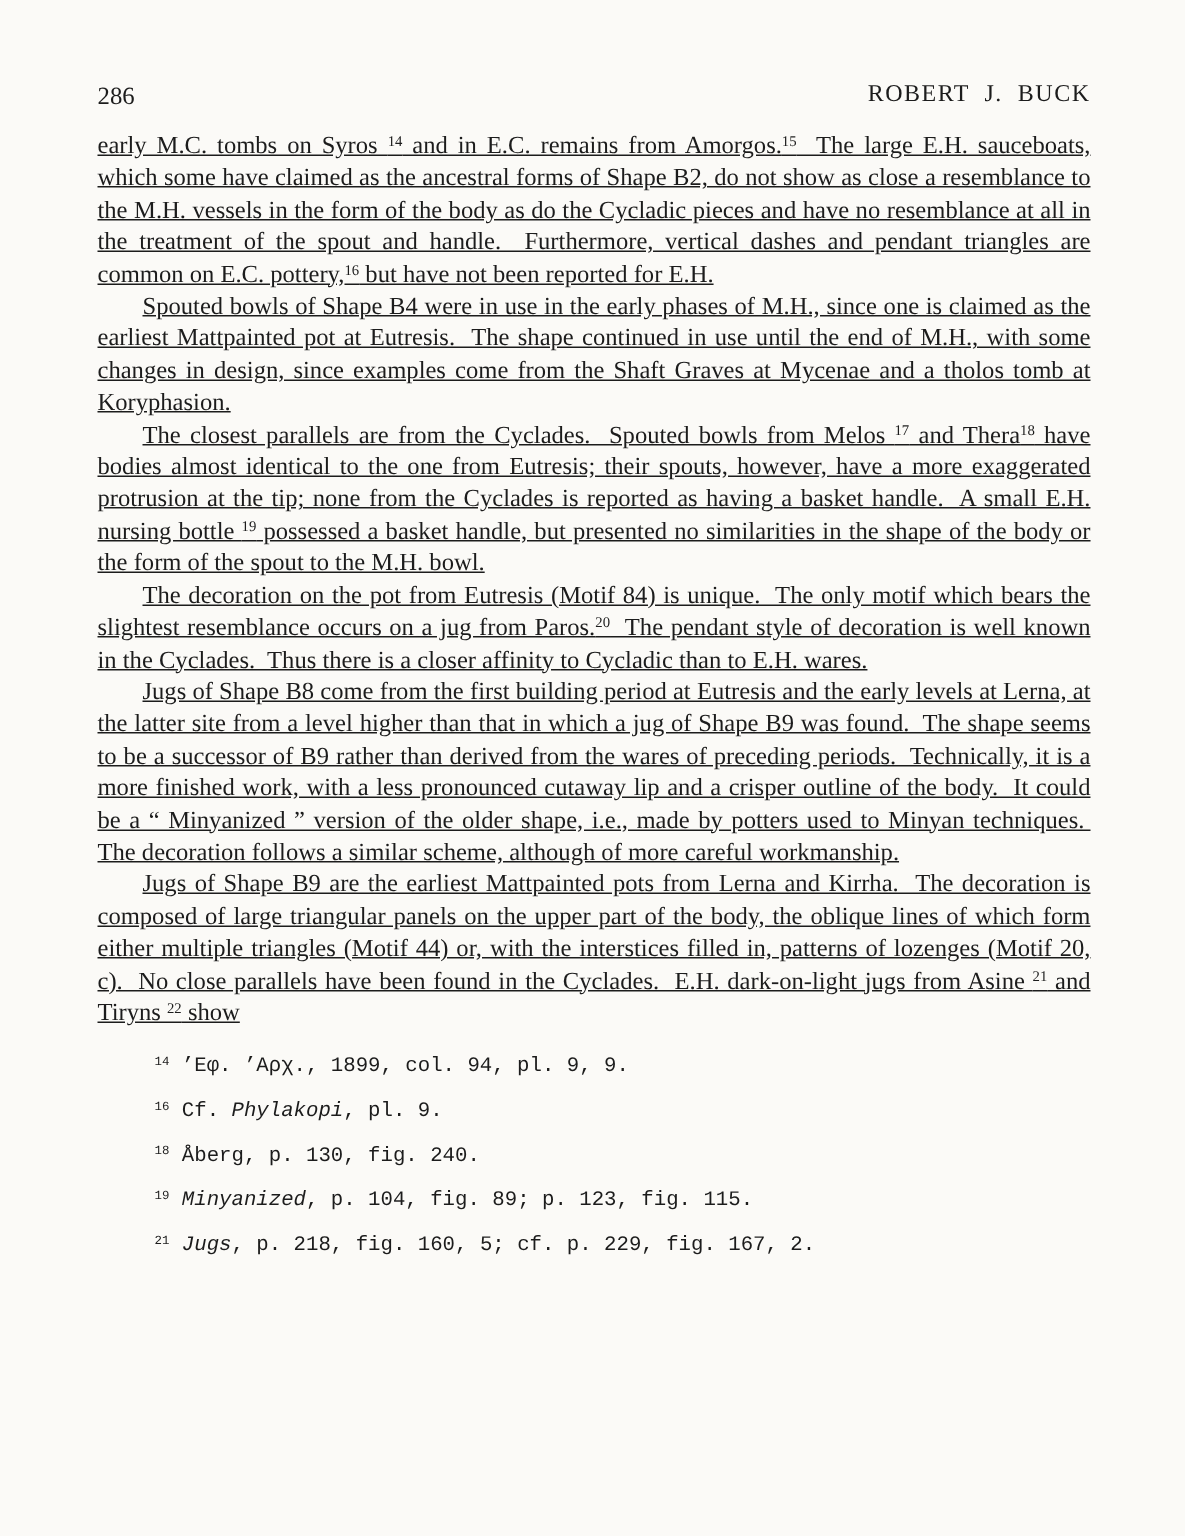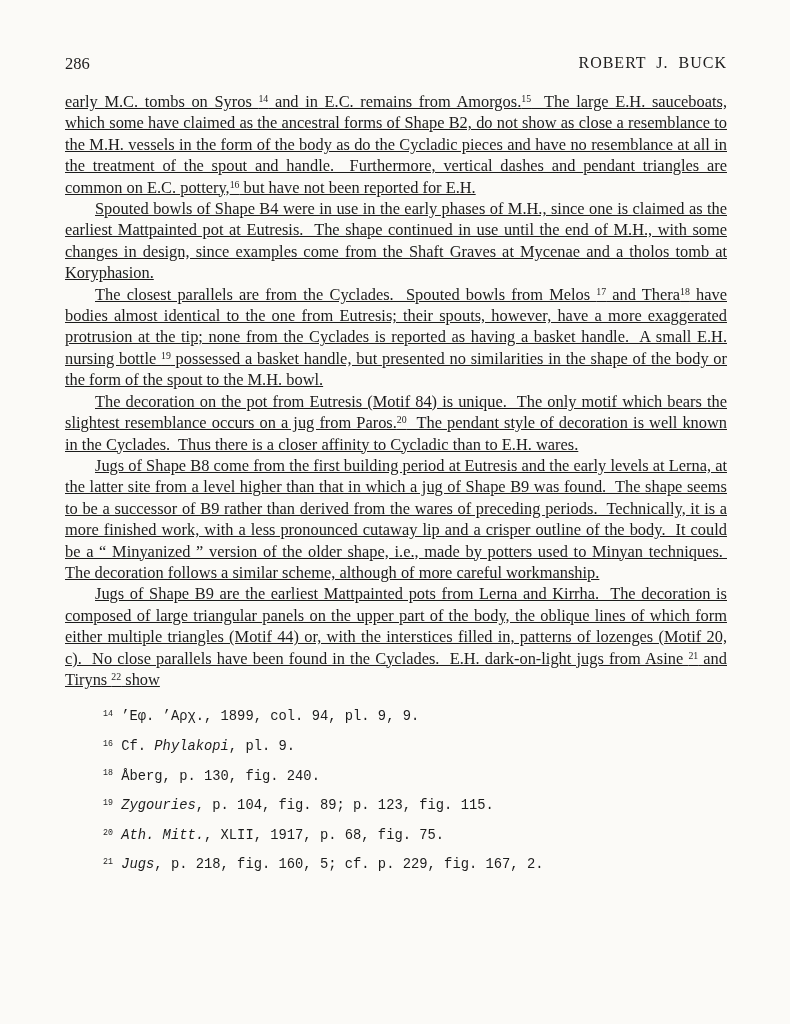--- a/index.html
+++ b/index.html
@@ -2,21 +2,21 @@
 <html><head>
 <meta charset="utf-8">
 <style>
   html,body{margin:0;padding:0;background:#fbfaf7;}
   .page{
     width:790px;height:1024px;box-sizing:border-box;
     background:#fbfaf7;color:#1c1c1c;
     font-family:"Liberation Serif","DejaVu Serif",serif;
     padding:54px 63px 0 65px;overflow:hidden;
   }
-  .header{position:relative;height:22px;margin-bottom:15px;}
+  .header{position:relative;height:22px;margin-bottom:10px;}
   .pagenum{position:absolute;left:0;top:0;font-size:16.5px;}
   .running-head{
     position:absolute;left:0;right:0;top:0;text-align:right;
     font-size:16px;letter-spacing:1px;word-spacing:5px;
   }
   .body{font-size:16.4px;line-height:21.4px;text-align:justify;}
   .para{margin:0;text-decoration:underline;}
   .para.indent{text-indent:30px;}
   sup{font-size:60%;line-height:0;vertical-align:baseline;position:relative;top:-0.5em;}
   .footnotes{margin-top:17px;font-size:13.8px;line-height:19.6px;}
@@ -38,18 +38,17 @@
     <p class="para indent">The closest parallels are from the Cyclades.&nbsp; Spouted bowls from Melos <sup>17</sup> and Thera<sup>18</sup> have bodies almost identical to the one from Eutresis; their spouts, however, have a more exaggerated protrusion at the tip; none from the Cyclades is reported as having a basket handle.&nbsp; A small E.H. nursing bottle <sup>19</sup> possessed a basket handle, but presented no similarities in the shape of the body or the form of the spout to the M.H. bowl.</p>
     <p class="para indent">The decoration on the pot from Eutresis (Motif 84) is unique.&nbsp; The only motif which bears the slightest resemblance occurs on a jug from Paros.<sup>20</sup>&nbsp; The pendant style of decoration is well known in the Cyclades.&nbsp; Thus there is a closer affinity to Cycladic than to E.H. wares.</p>
     <p class="para indent">Jugs of Shape B8 come from the first building period at Eutresis and the early levels at Lerna, at the latter site from a level higher than that in which a jug of Shape B9 was found.&nbsp; The shape seems to be a successor of B9 rather than derived from the wares of preceding periods.&nbsp; Technically, it is a more finished work, with a less pronounced cutaway lip and a crisper outline of the body.&nbsp; It could be a “ Minyanized ” version of the older shape, i.e., made by potters used to Minyan techniques.&nbsp; The decoration follows a similar scheme, although of more careful workmanship.</p>
     <p class="para indent">Jugs of Shape B9 are the earliest Mattpainted pots from Lerna and Kirrha.&nbsp; The decoration is composed of large triangular panels on the upper part of the body, the oblique lines of which form either multiple triangles (Motif 44) or, with the interstices filled in, patterns of lozenges (Motif 20, c).&nbsp; No close parallels have been found in the Cyclades.&nbsp; E.H. dark-on-light jugs from Asine <sup>21</sup> and Tiryns <sup>22</sup> show</p>
   </div>
 
   <div class="footnotes">
     <p class="footnote"><sup>14</sup> ’Εφ. ’Αρχ., 1899, col. 94, pl. 9, 9.</p>
     <p class="footnote"><sup>16</sup> Cf. <i>Phylakopi</i>, pl. 9.</p>
     <p class="footnote"><sup>18</sup> Åberg, p. 130, fig. 240.</p>
-    <p class="footnote"><sup>19</sup> <i>Zygouries</i>, p. 104, fig. 89; p. 123, fig. 115.</p>
-    <p class="footnote"><sup>20</sup> <i>Ath. Mitt.</i>, XLII, 1917, p. 68, fig. 75.</p>
+    <p class="footnote"><sup>19</sup> <i>Minyanized</i>, p. 104, fig. 89; p. 123, fig. 115.</p>
     <p class="footnote"><sup>21</sup> <i>Jugs</i>, p. 218, fig. 160, 5; cf. p. 229, fig. 167, 2.</p>
   </div>
 
 </div>
 
 </body></html>

